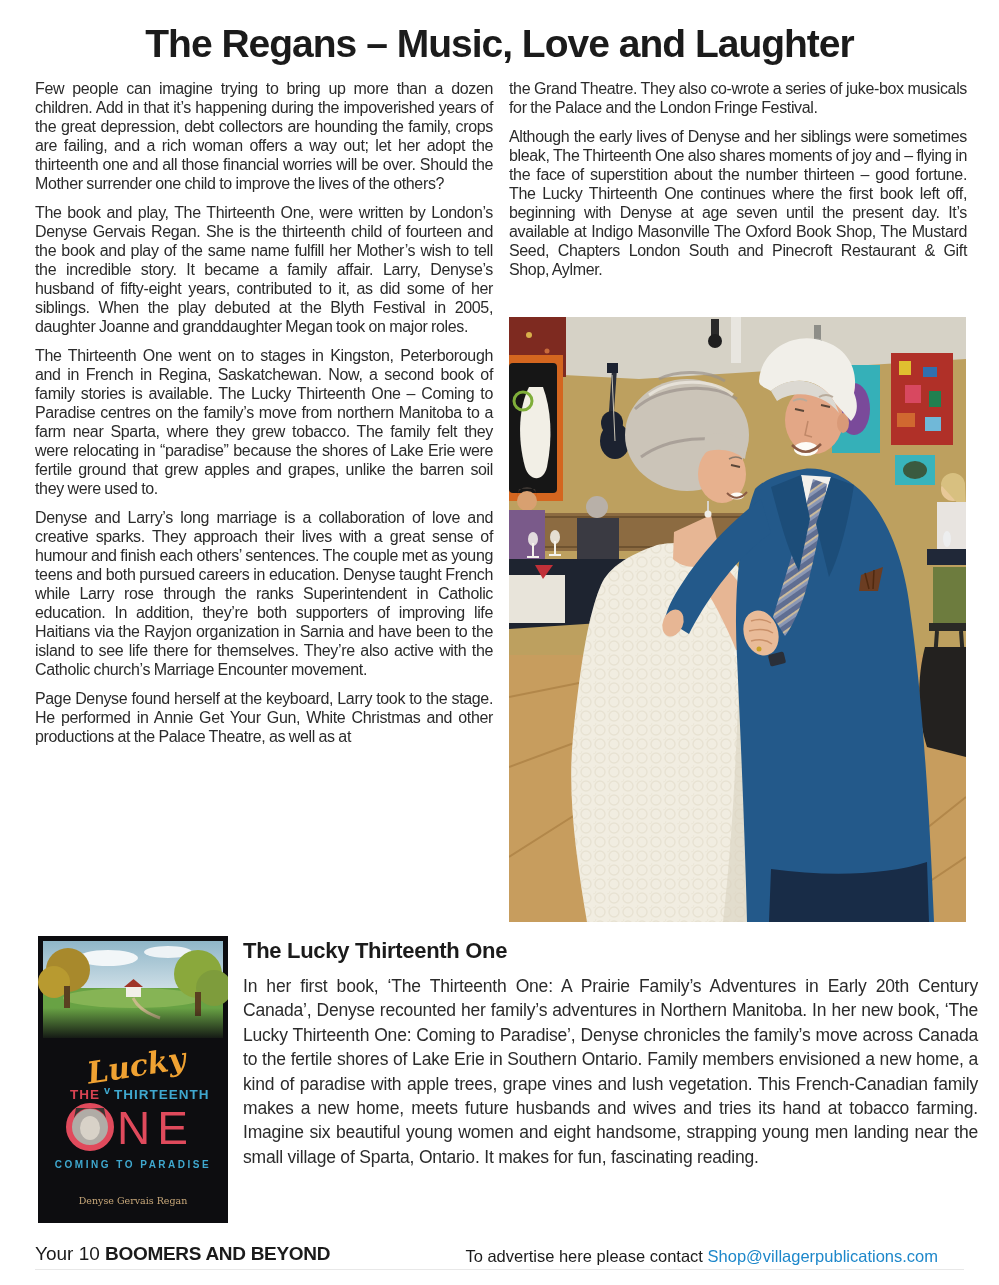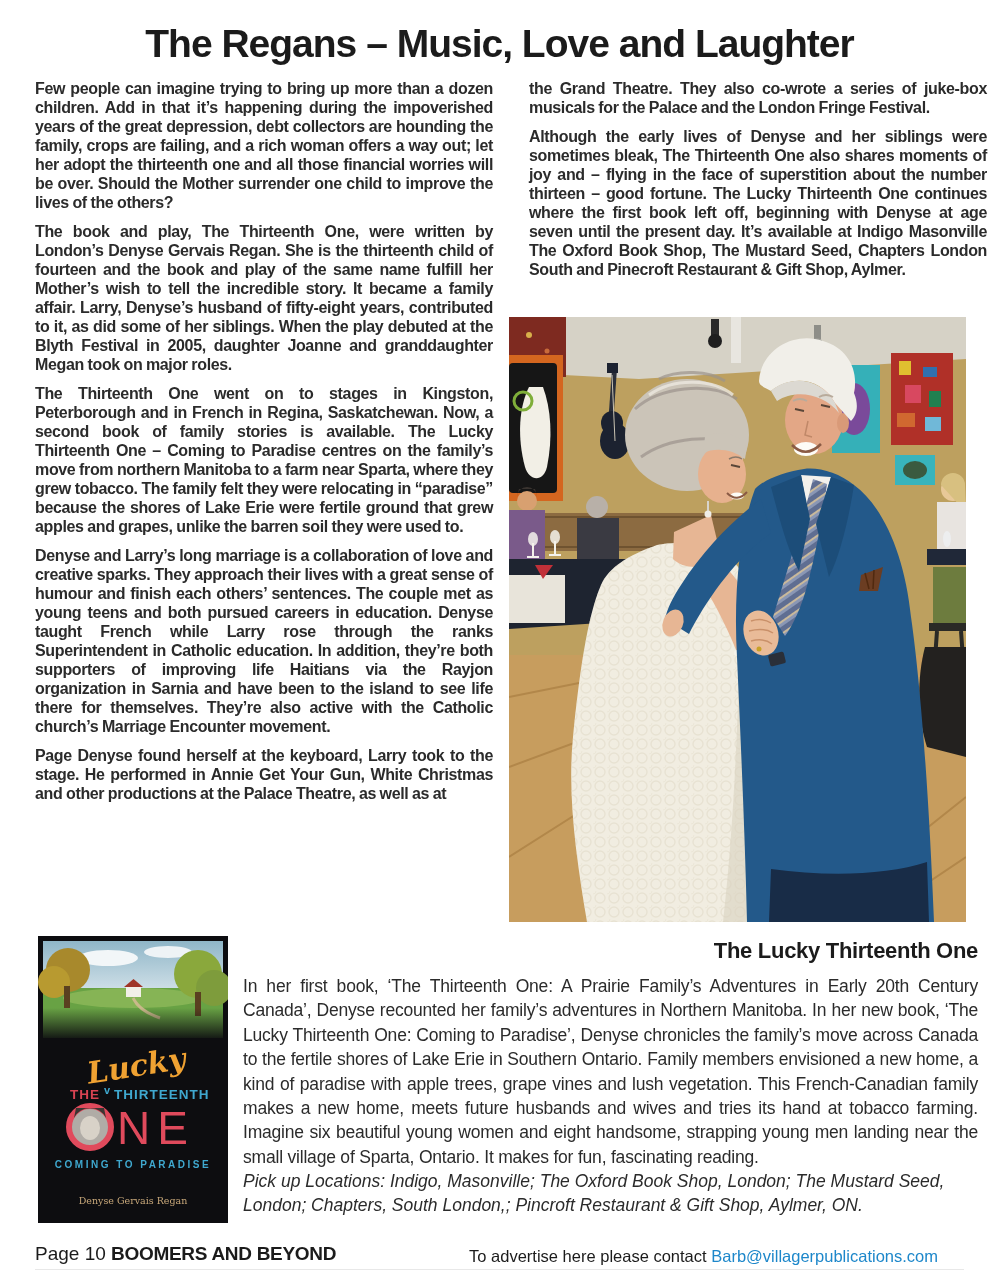--- a/index.html
+++ b/index.html
@@ -4,31 +4,31 @@
 <style>
   html,body{margin:0;padding:0;background:#ffffff;}
   body{width:999px;height:1285px;font-family:"Liberation Sans",sans-serif;color:#232323;overflow:hidden;}
   .page{position:relative;width:971px;height:1285px;background:#fff;}
 
   .article-title{position:absolute;top:22px;left:0;width:999px;text-align:center;
     font-size:39px;font-weight:bold;letter-spacing:-1px;color:#1b1b1b;margin:0;}
 
   .col{position:absolute;width:458px;font-size:16px;line-height:19px;text-align:justify;
     letter-spacing:-0.35px;word-spacing:-0.5px;color:#2b2b2b;}
-  .col p{margin:0 0 10px 0;font-weight:bold;}
+  .col p{margin:0 0 10px 0;}
   .col-left{left:35px;top:79px;}
-  .col-right{left:509px;top:79px;margin-left:20px;}
+  .col-right{left:509px;top:79px;}
 
   .photo-frame{position:absolute;left:509px;top:317px;width:457px;height:605px;overflow:hidden;background:#bda05f;}
   .photo-frame svg{display:block;}
 
   .book-cover{position:absolute;left:38px;top:936px;width:190px;height:287px;overflow:hidden;}
 
   .book-section{position:absolute;left:243px;top:938px;width:735px;}
-  .book-section h2{margin:0 0 10px 0;text-align:right;font-size:22px;font-weight:bold;color:#1b1b1b;letter-spacing:-0.3px;}
+  .book-section h2{margin:0 0 10px 0;text-align:left;font-size:22px;font-weight:bold;color:#1b1b1b;letter-spacing:-0.3px;}
   .book-section .body{font-size:17.5px;line-height:24.4px;text-align:justify;letter-spacing:-0.2px;color:#2b2b2b;margin:0 0 0 0;}
   .book-section .pickup{font-size:17.5px;line-height:24px;font-style:italic;color:#2b2b2b;margin:0;}
 
   .footer-left{position:absolute;left:35px;top:1243px;font-size:19px;color:#1b1b1b;}
   .footer-left .pg-num{font-weight:normal;}
   .footer-left .pub{font-weight:bold;margin-left:0;letter-spacing:-0.3px;}
   .footer-right{position:absolute;right:33px;top:1247px;font-size:16.5px;color:#1b1b1b;}
   .footer-right a{color:#1d87ca;text-decoration:none;cursor:pointer;}
   .bottom-rule{position:absolute;left:35px;top:1269px;width:929px;height:1px;background:#e8e8e8;}
 </style>
@@ -241,26 +241,25 @@
         <text x="79" y="208" font-size="46" letter-spacing="7" fill="#e04a5c">NE</text>
         <text x="95" y="232" text-anchor="middle" font-weight="bold" font-size="10" letter-spacing="2.5" fill="#3fa8cf">COMING TO PARADISE</text>
         <text x="95" y="268" text-anchor="middle" font-family="DejaVu Serif, serif" font-size="9.5" fill="#c8a87a">Denyse Gervais Regan</text>
       </g>
     </svg>
   </div>
 
   <div class="book-section">
     <h2>The Lucky Thirteenth One</h2>
     <p class="body">In her first book, ‘The Thirteenth One: A Prairie Family’s Adventures in Early 20th Century Canada’, Denyse recounted her family’s adventures in Northern Manitoba. In her new book, ‘The Lucky Thirteenth One: Coming to Paradise’, Denyse chronicles the family’s move across Canada to the fertile shores of Lake Erie in Southern Ontario. Family members envisioned a new home, a kind of paradise with apple trees, grape vines and lush vegetation. This French-Canadian family makes a new home, meets future husbands and wives and tries its hand at tobacco farming. Imagine six beautiful young women and eight handsome, strapping young men landing near the small village of Sparta, Ontario. It makes for fun, fascinating reading.</p>
-    <p class="pickup">Pick up Locations: Indigo, Masonville; The Oxford Book Shop, London; The Mustard Seed, London; Chapters, South London,; Pincroft Restaurant &amp; Gift Shop, Aylmer, ON.</p>
   </div>
 
   <div class="footer-left">
-    <span>Page</span>
+    <span>Your</span>
     <span class="pg-num">10</span>
     <span class="pub">BOOMERS AND BEYOND</span>
   </div>
   <div class="footer-right">
-    <span>To advertise here please contact </span><a>Barb@villagerpublications.com</a>
+    <span>To advertise here please contact </span><a>Shop@villagerpublications.com</a>
   </div>
   <div class="bottom-rule"></div>
 
 </div>
 
 </body></html>

